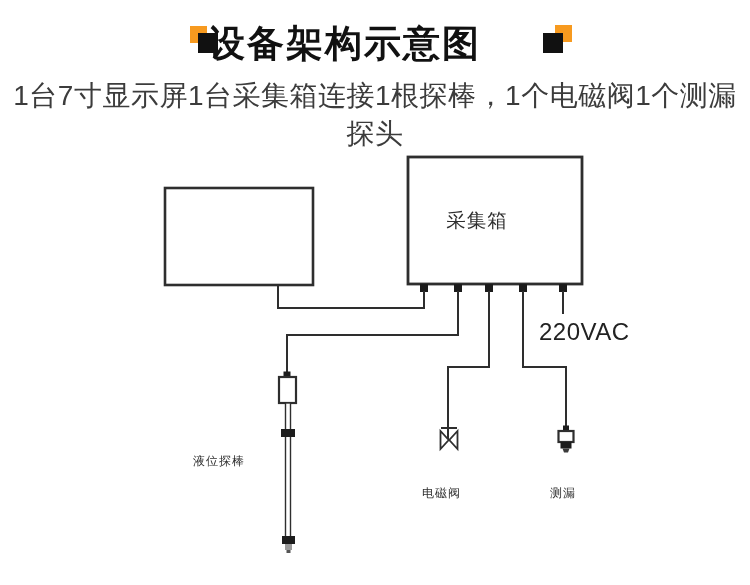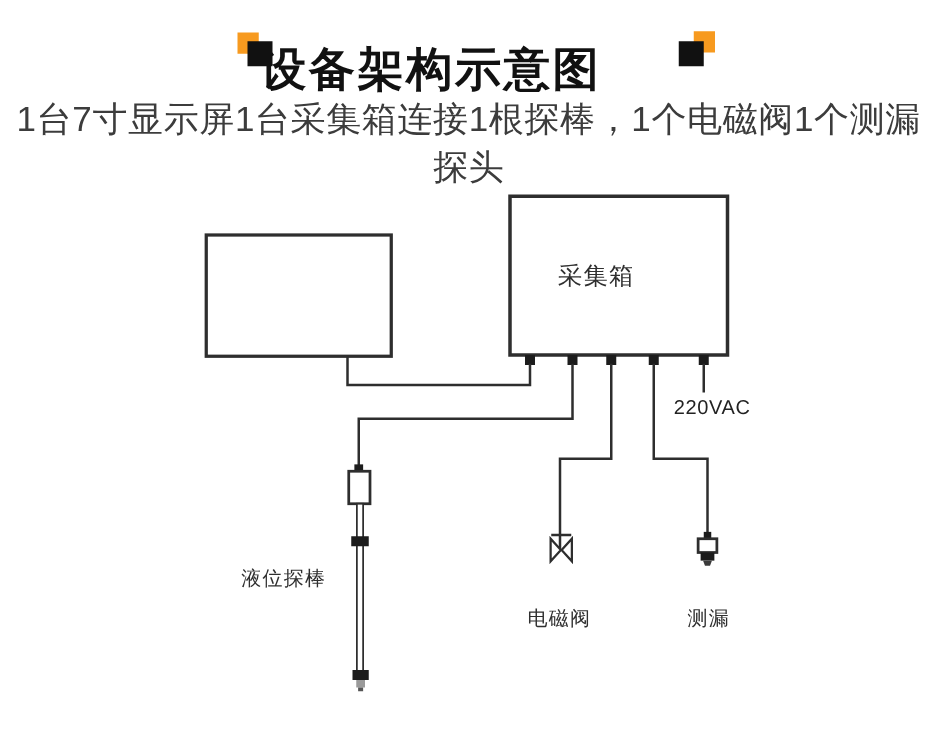--- a/index.html
+++ b/index.html
@@ -7,42 +7,42 @@
     width:750px;height:585px;background:#ffffff;
     font-family:"Liberation Sans","DejaVu Sans",sans-serif;
     position:relative;overflow:hidden;
   }
   .stage{position:absolute;left:0;top:0;width:750px;height:585px;}
 
   
   .title{
     position:absolute;left:0;top:19px;width:689px;
     text-align:center;font-size:37px;font-weight:900;
-    color:#111;letter-spacing:2px;margin-top:12px;
+    color:#111;letter-spacing:2px;
   }
   .deco{position:absolute;}
   .deco-orange{width:17px;height:17px;z-index:1;}
   .deco-black{width:20px;height:20px;z-index:2;}
   .subtitle{
     position:absolute;left:0;top:77px;width:750px;
     text-align:center;font-size:28px;font-weight:400;
     color:#3c3c3c;letter-spacing:0.5px;
   }
 
   
   svg.canvas{position:absolute;left:0;top:0;}
   .node-label{
     position:absolute;display:flex;align-items:center;justify-content:center;
     font-size:19.5px;color:#2f2f2f;letter-spacing:1px;
   }
   .free-label{
-    position:absolute;font-size:16px;color:#2f2f2f;letter-spacing:1px;white-space:nowrap;
+    position:absolute;font-size:12px;color:#2f2f2f;letter-spacing:1px;white-space:nowrap;
   }
   .vac-label{
-    position:absolute;font-size:16px;color:#222;letter-spacing:0.5px;white-space:nowrap;
+    position:absolute;font-size:24px;color:#222;letter-spacing:0.5px;white-space:nowrap;
   }
 </style>
 </head>
 <body>
 
 <div class="stage">
 
   <div class="deco deco-orange" style="left:190px;top:26px;background:#F79A1F;"></div>
   <div class="deco deco-black" style="left:198px;top:33px;background:#111;"></div>
   <div class="deco deco-orange" style="left:555px;top:25px;background:#F79A1F;"></div>

